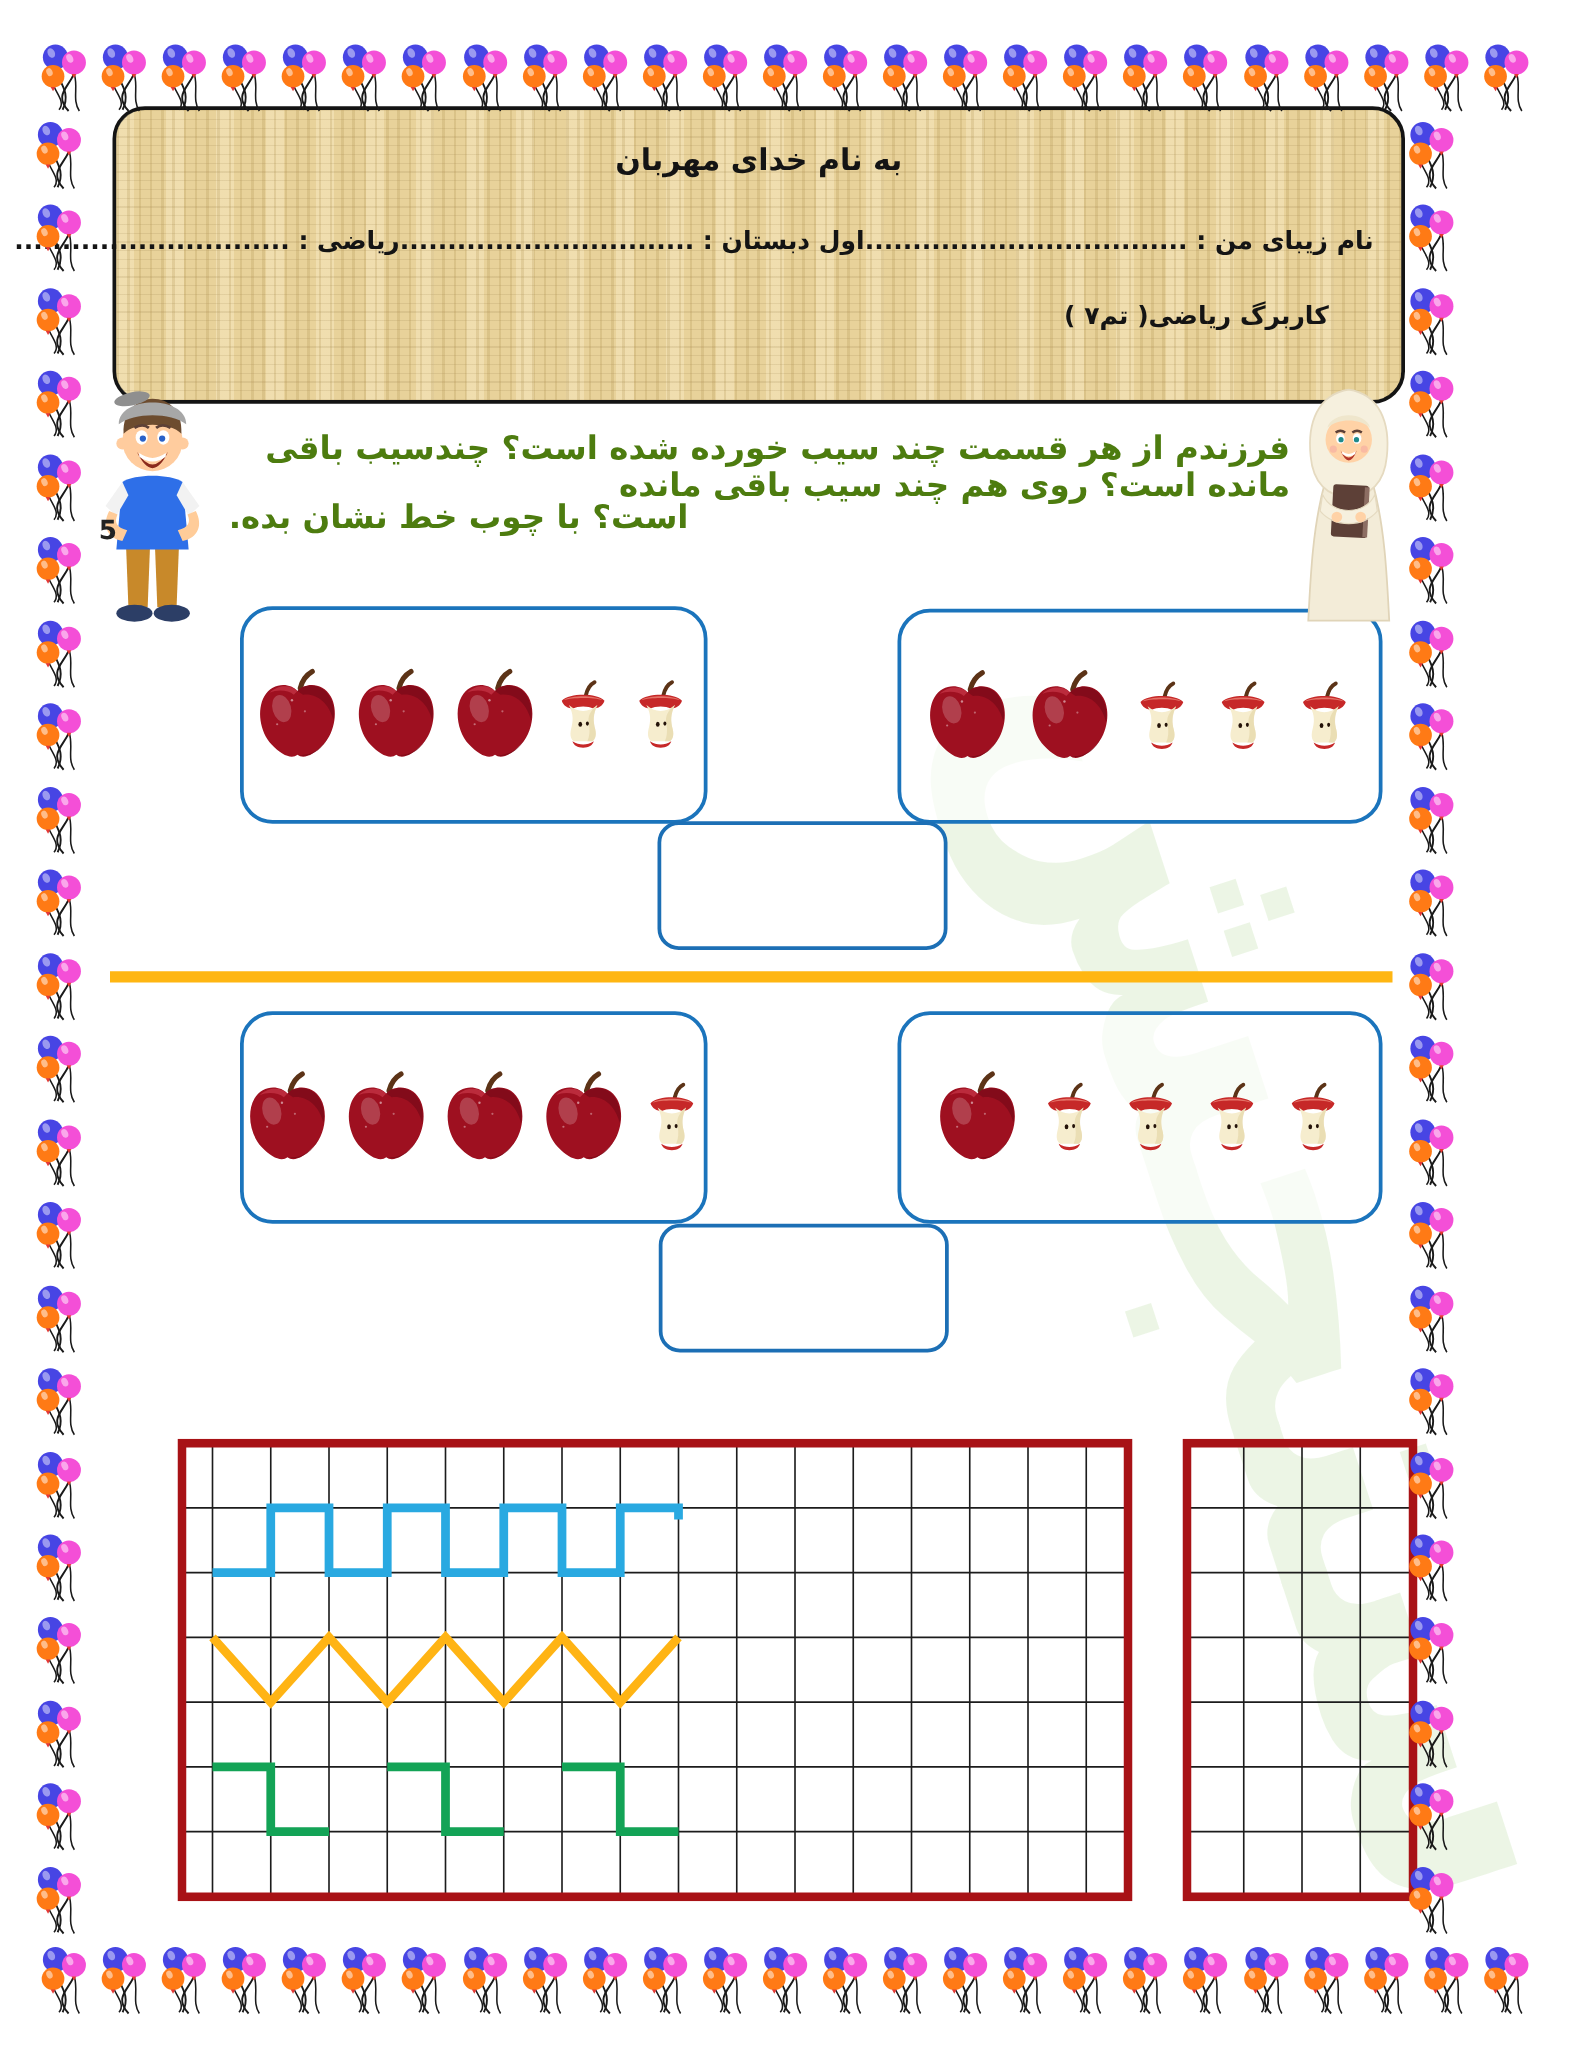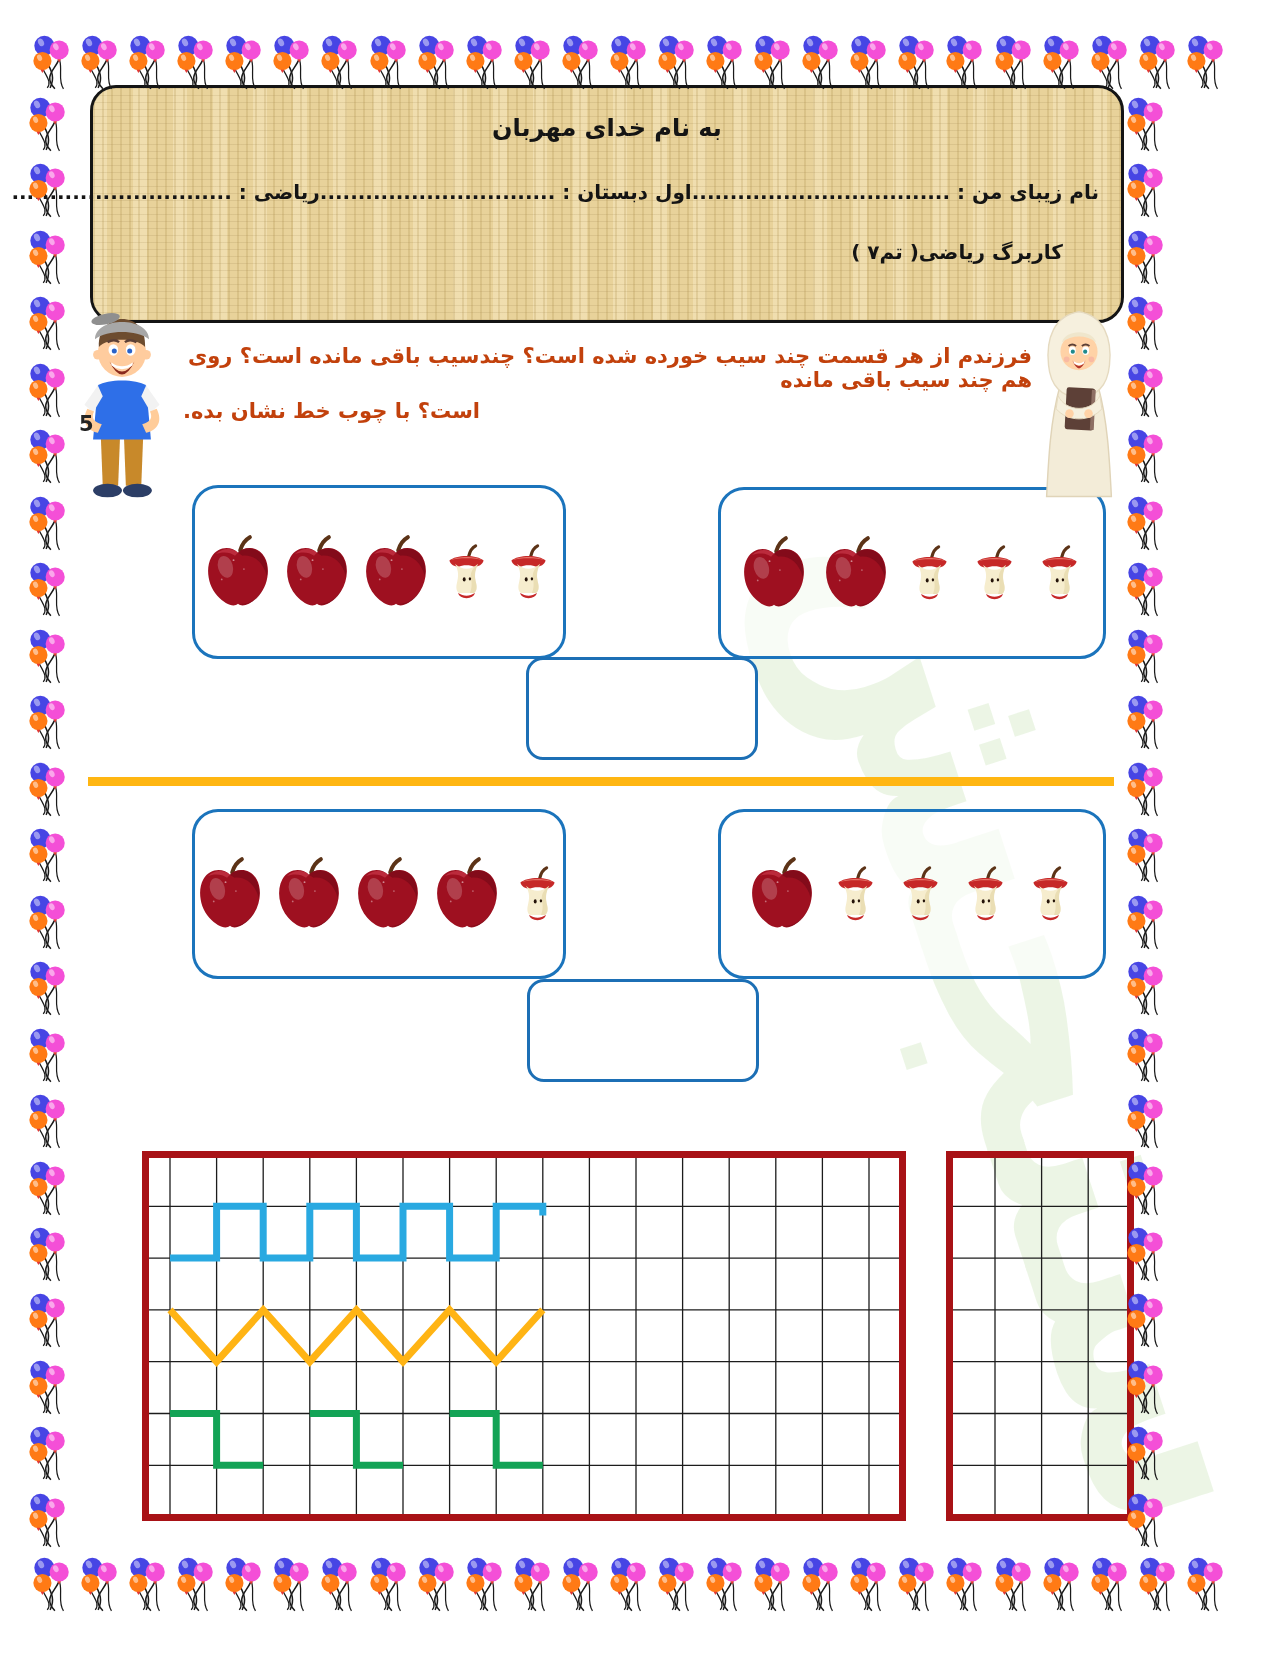--- a/index.html
+++ b/index.html
@@ -37,21 +37,21 @@
   .field{white-space:nowrap;}
   .dots{letter-spacing:0.5px;font-weight:bold;}
   #worksheet-label{margin-right:36px;}
 
   
   #boy{left:66px;top:295px;width:112px;height:212px;z-index:4;}
   #girl{left:1028px;top:306px;width:102px;height:200px;z-index:4;}
   #page-number{left:79px;top:412px;font-size:21px;font-weight:bold;color:#222;z-index:5;}
 
   
-  .instr{direction:rtl;font-weight:bold;color:#c2410c;font-size:21px;z-index:2;}
+  .instr{direction:rtl;font-weight:bold;color:#4d7c0f;font-size:26px;z-index:2;}
   #instr1-line1{left:180px;width:852px;top:344px;text-align:right;}
   #instr1-line2{left:183px;top:399px;text-align:center;}
   #instr2{left:195px;width:910px;top:1106px;text-align:right;}
 
   
   .apple-box{border:3px solid #1b74bc;border-radius:26px;background:rgba(255,255,255,0.65);
              display:flex;align-items:center;justify-content:center;gap:5px;z-index:2;padding:0 6px;}
   #box-r1-left{left:192px;top:485px;width:356px;height:168px;}
   #box-r1-right{left:718px;top:487px;width:370px;height:166px;gap:8px;}
   #box-r2-left{left:192px;top:809px;width:356px;height:164px;}

